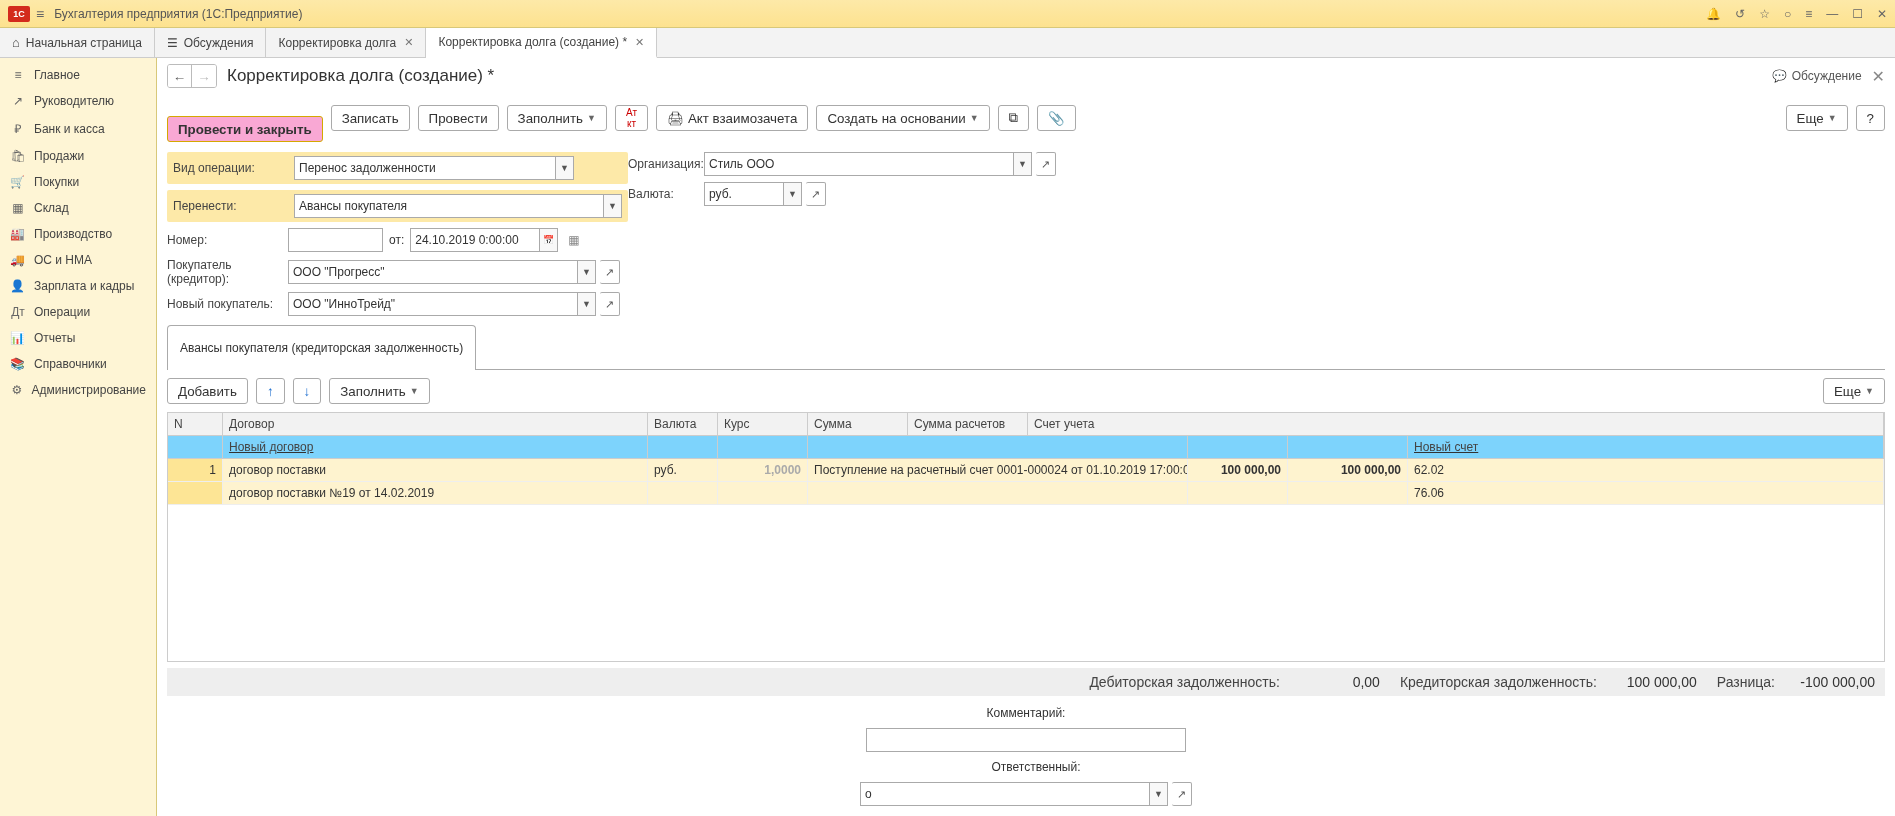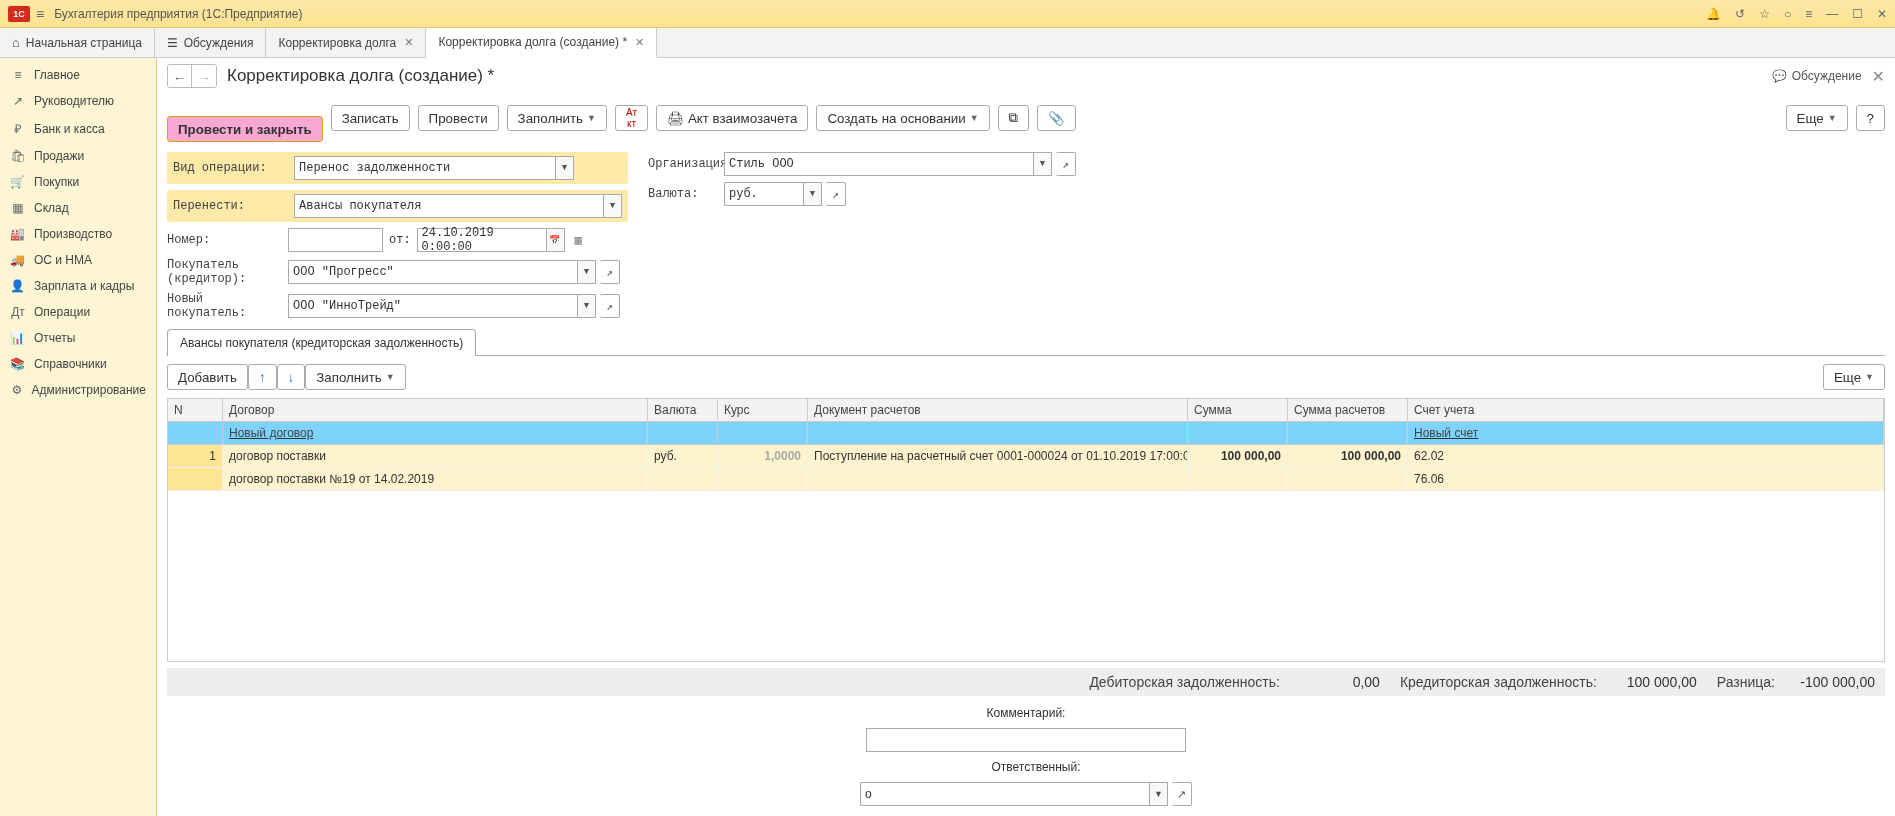--- a/index.html
+++ b/index.html
@@ -40,35 +40,35 @@
 .header-right .close-page{cursor:pointer;font-size:16px;color:#888;}
 
 
 .toolbar { display: flex; gap: 8px; align-items: center; margin-bottom: 10px; flex-wrap:wrap;}
 .btn { height: 26px; padding: 0 10px; background: #fff; border: 1px solid #aaa; border-radius: 3px; cursor: pointer; display:inline-flex;align-items:center;gap:4px; color:#333;}
 .btn.primary { background: #f9a8d4; border-color: #d4a800; font-weight: bold; margin-top: 22px; }
 .btn .caret{font-size:9px;color:#666;}
 .toolbar-right{margin-left:auto;display:flex;gap:8px;}
 
 
-.form-grid { display: flex; gap: 20px; margin-bottom: 8px; font-family: Liberation Mono, monospace; }
+.form-grid { display: flex; margin-bottom: 8px; }
 .form-col { display: flex; flex-direction: column; gap: 6px; }
 .form-row { display: flex; align-items: center; gap: 6px; }
 .form-row.hl { background: #fde9a8; padding: 4px 6px; border-radius:2px;}
 .form-label { width: 115px; color: #444; }
 .form-label.wide{width:115px;}
 .input { height: 24px; border: 1px solid #aaa; background: #fff; padding: 0 4px; display:flex;align-items:center;}
 .input-wrap{display:flex;}
 .input-wrap .drop{width:18px;height:24px;border:1px solid #aaa;border-left:none;background:#f8f8f8;display:flex;align-items:center;justify-content:center;cursor:pointer;font-size:9px;color:#555;}
 .input-wrap .ext{width:20px;height:24px;border:1px solid #aaa;border-left:none;background:#fff;display:flex;align-items:center;justify-content:center;cursor:pointer;font-size:11px;color:#555;margin-left:4px;border-radius:2px;}
 
 
 .subtab-bar{border-bottom:1px solid #aaa;display:flex;}
-.subtab{padding:6px 12px;border:1px solid #aaa;border-bottom:none;background:#fff;border-top-left-radius:4px;border-top-right-radius:4px;cursor:pointer;font-size:12px;position:relative;top:1px;background:#fff;}
-.sub-toolbar{display:flex;align-items:center;padding:8px 0;justify-content:flex-end;}
+.subtab{padding:15px 12px;border:1px solid #aaa;border-bottom:none;background:#fff;border-top-left-radius:4px;border-top-right-radius:4px;cursor:pointer;font-size:12px;position:relative;top:1px;background:#fff;}
+.sub-toolbar{display:flex;gap:8px;align-items:center;padding:8px 0;justify-content:flex-end;}
 .sub-toolbar-right{margin-left:auto;}
 
 
 .table{border:1px solid #ccc;flex:1;display:flex;flex-direction:column;overflow:hidden;}
 .thead{display:flex;background:#f2f2f2;border-bottom:1px solid #ccc;}
 .thead2{display:flex;background:#7dd3fc;border-bottom:1px solid #ccc;text-decoration:underline;}
 .th{padding:4px 6px;border-right:1px solid #ccc;color:#444;font-size:12px;}
 .tbody{flex:1;overflow:auto;background:#fff;}
 .trow{display:flex;border-bottom:1px solid #eee;}
 .trow.sel{background:#fef3cf;}
@@ -320,21 +320,20 @@
           </button>
       </div>
     </div>
 
     <div class="table">
       <div class="thead">
         <div class="th c-n">N</div>
         <div class="th c-dog">Договор</div>
         <div class="th c-val">Валюта</div>
         <div class="th c-kurs">Курс</div>
-        <div class="th c-doc">Документ расчетов</div>
         <div class="th c-sum">Сумма</div>
         <div class="th c-sumr">Сумма расчетов</div>
         <div class="th c-acc">Счет учета</div>
       </div>
       <div class="thead2">
         <div class="th c-n"></div>
         <div class="th c-dog">Новый договор</div>
         <div class="th c-val"></div>
         <div class="th c-kurs"></div>
         <div class="th c-doc"></div>

